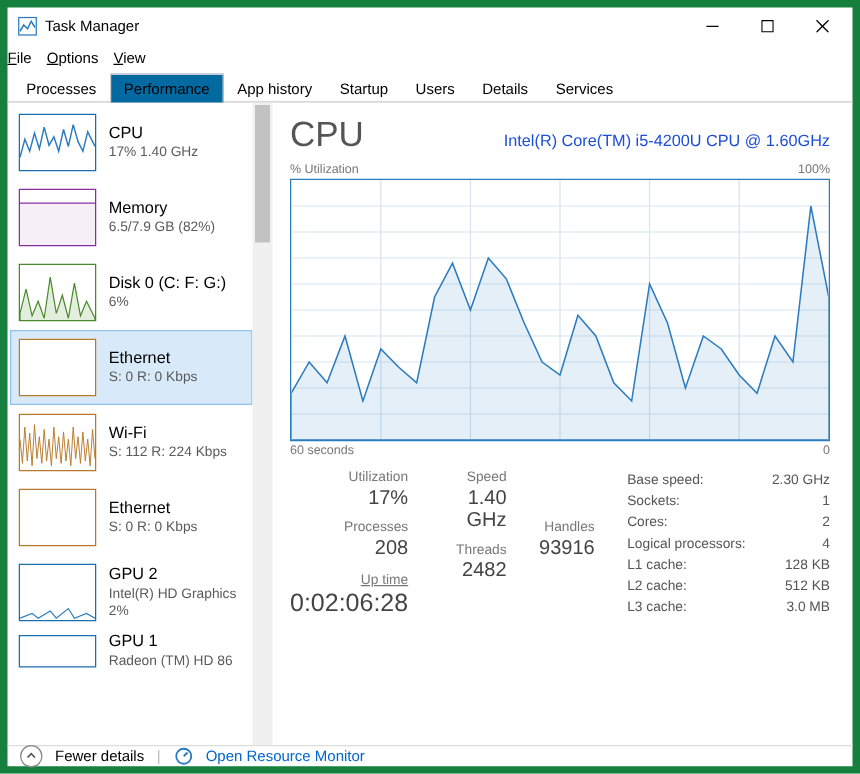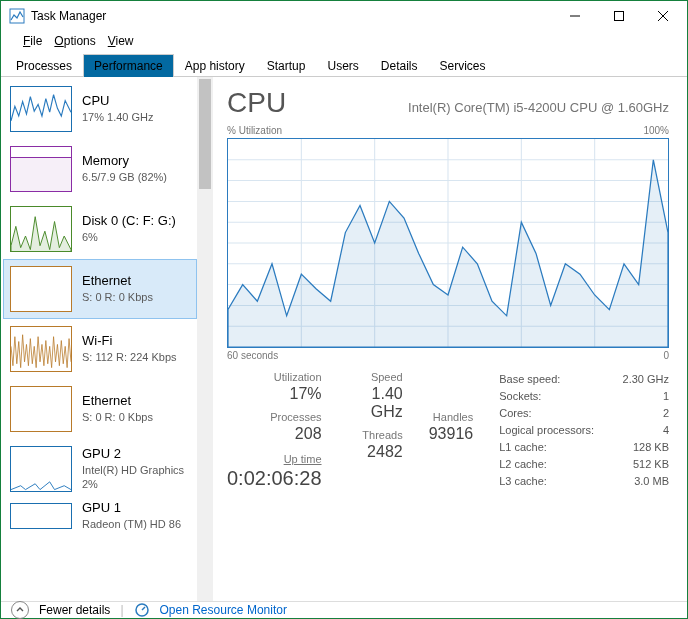--- a/index.html
+++ b/index.html
@@ -1,23 +1,23 @@
 <!DOCTYPE html>
 <html><head>
 <meta charset="utf-8">
 <style>
   * { box-sizing: border-box; margin: 0; padding: 0; font-family: "Segoe UI", sans-serif; }
   body { background: #fff; }
-  .window { width: 688px; height: 619px; border: 1px solid #15803d; background: #fff; display: flex; flex-direction: column; }
+  .window { width: 688px; height: 619px; border: 6px solid #15803d; background: #fff; display: flex; flex-direction: column; }
   .titlebar { height: 30px; display: flex; align-items: center; padding: 0 2px 0 8px; }
   .titlebar-icon { width: 16px; height: 16px; margin-right: 6px; }
   .title-text { font-size: 12px; flex: 0 0 auto; }
   .title-spacer { flex: 1; }
   .winbtn { width: 44px; height: 28px; display: flex; align-items: center; justify-content: center; font-size: 14px; cursor: default;}
-  .menubar { height: 20px; display: flex; align-items: center; padding: 0 22px; font-size: 12px; }
+  .menubar { height: 20px; display: flex; align-items: center; padding: 0 0; font-size: 12px; }
   .menu-item { margin-right: 12px; }
   .menu-item span { text-decoration: underline; }
   .tabs { display: flex; border-bottom: 1px solid #ccc; padding-left: 4px; font-size: 12px; height:26px; align-items:flex-end;}
   .tab { padding: 4px 10px 4px 10px; border: 1px solid transparent; border-bottom:none; cursor:default; position:relative; top:1px;}
   .tab.active { border-color: #ccc; background: #0369a1; }
   .content { flex: 1; display: flex; overflow:hidden; }
   .sidebar-wrap { width: 212px; border-right: none; display:flex; }
   .sidebar { flex:1; overflow-y: hidden; padding: 2px 0 2px 2px; }
   .scrollbar { width:16px; background:#f0f0f0; position:relative;}
   .scrollthumb{ position:absolute; left:2px; right:2px; top:2px; height:110px; background:#c2c2c2;}
@@ -28,21 +28,21 @@
   .thumb.disk{ border-color:#4a8a2a;}
   .thumb.eth{ border-color:#b87a2a;}
   .thumb.wifi{ border-color:#b87a2a;}
   .thumb.gpu{ border-color:#1a6fb0;}
   .side-labels{ display:flex; flex-direction:column; font-size:11px; line-height:1.3; overflow:hidden;}
   .side-title{ font-size:13px;}
   .side-sub{ color:#5a5a5a; white-space:nowrap;}
   .main { flex:1; padding: 10px 18px 6px 14px; display:flex; flex-direction:column; overflow:hidden;}
   .main-head{ display:flex; align-items:baseline; justify-content:space-between; margin-bottom:6px;}
   .main-title{ font-size:28px; font-weight:400; color:#555;}
-  .cpu-name{ font-size:13px; color:#737373;}
+  .cpu-name{ font-size:13px; color:#1d4ed8;}
   .chart-labels{ display:flex; justify-content:space-between; font-size:10px; color:#777; margin-bottom:2px;}
   .chart{ height:210px; border:1px solid #2b7bbf; background:#fff; position:relative; overflow:hidden;}
   .chart svg{ width:100%; height:100%; display:block;}
   .chart-bottom-labels{display:flex; justify-content:space-between; font-size:10px; color:#777; margin-top:2px;}
   .stats{ margin-top:10px; display:flex; gap:26px; font-size:11px; color:#666;text-align:right;}
   .col{ display:flex; flex-direction:column;}
   .stat-label{ color:#777; font-size:11px;}
   .stat-val{ font-size:16px; color:#444; margin:2px 0 8px 0;}
   .uptime-label{ color:#777; font-size:11px; margin-top:2px;text-decoration:underline;}
   .uptime-val{ font-size:20px; color:#444; margin-top:2px;}

